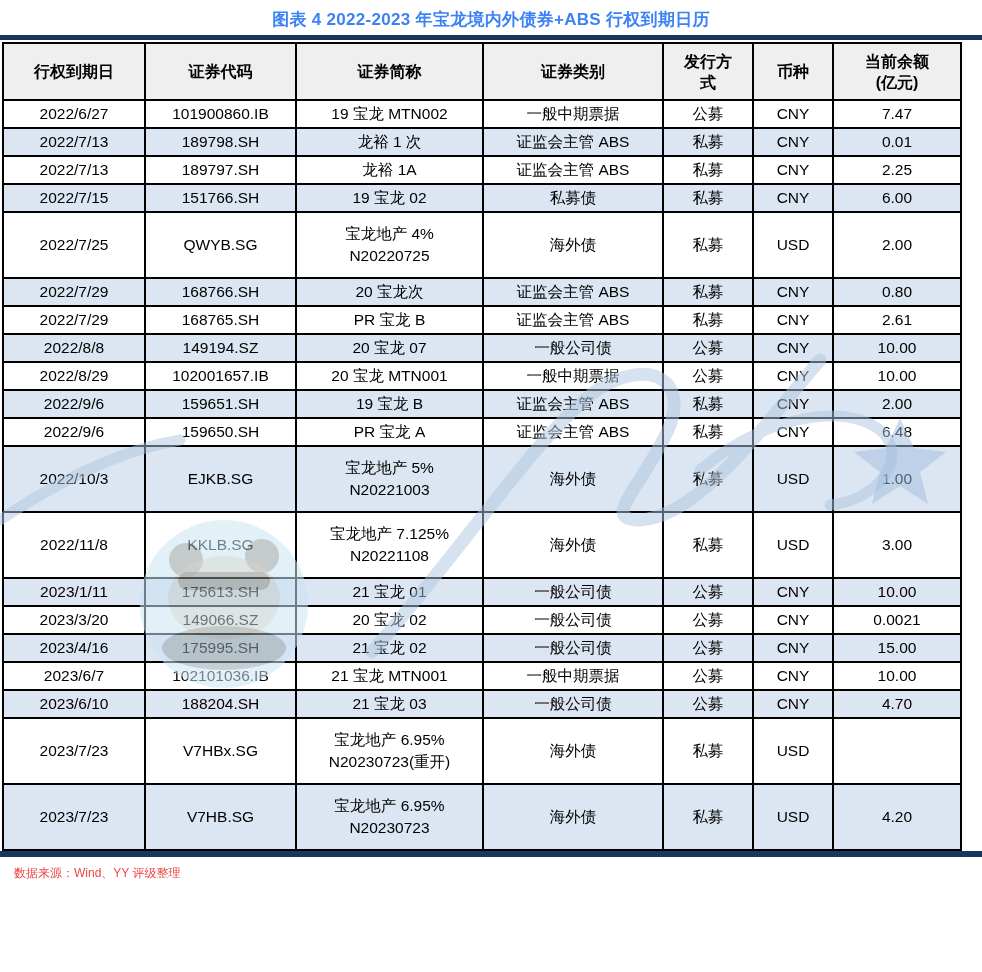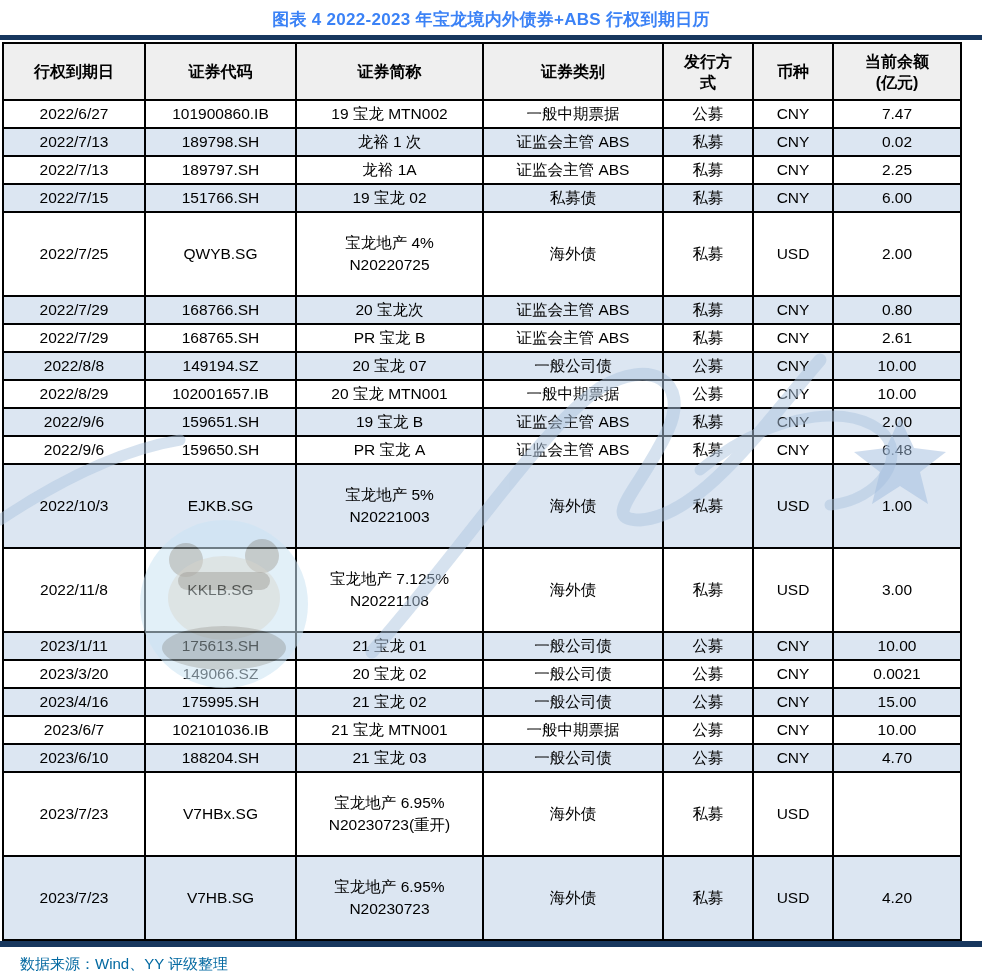--- a/index.html
+++ b/index.html
@@ -42,26 +42,26 @@
     line-height: 22px;
   }
   .bond-table thead th {
     height: 57px;
     background: #EFEFEF;
     font-weight: bold;
     font-size: 16px;
     line-height: 21px;
   }
   .bond-table tbody tr { height: 28px; }
-  .bond-table tbody tr.tall { height: 84px; }
+  .bond-table tbody tr.tall { height: 66px; }
   .bond-table tbody tr:nth-child(even) td { background: #DCE6F2; }
   .source-note {
-    margin: 8px 0 0 20px;
-    font-size: 15px;
-    color: #0369a1;
+    margin: 8px 0 0 14px;
+    font-size: 12px;
+    color: #ef4444;
   }
   .watermark {
     position: absolute;
     left: 0; top: 0;
     width: 982px; height: 972px;
     pointer-events: none;
     z-index: 5;
   }
 </style>
 </head>
@@ -103,21 +103,21 @@
         <td>CNY</td>
         <td>7.47</td>
       </tr>
       <tr>
         <td>2022/7/13</td>
         <td>189798.SH</td>
         <td>龙裕 1 次</td>
         <td>证监会主管 ABS</td>
         <td>私募</td>
         <td>CNY</td>
-        <td>0.02</td>
+        <td>0.01</td>
       </tr>
       <tr>
         <td>2022/7/13</td>
         <td>189797.SH</td>
         <td>龙裕 1A</td>
         <td>证监会主管 ABS</td>
         <td>私募</td>
         <td>CNY</td>
         <td>2.25</td>
       </tr>

